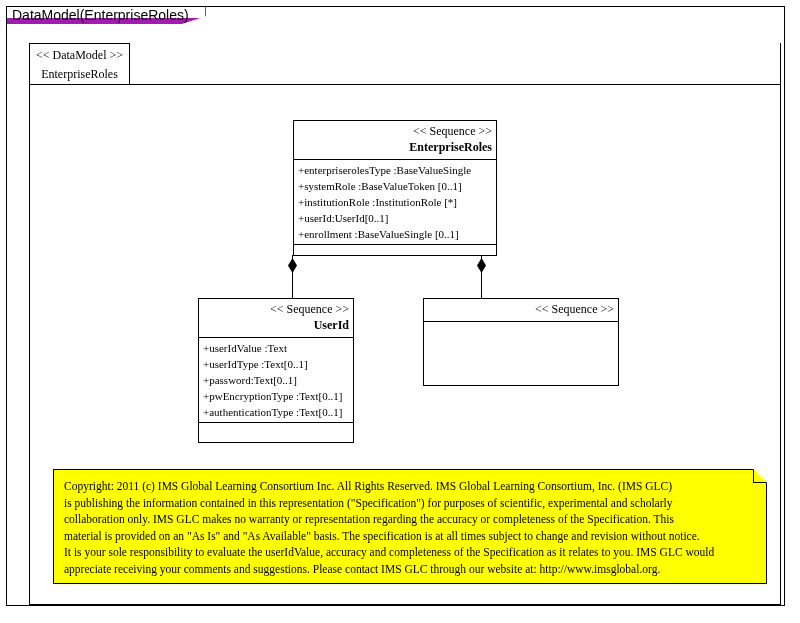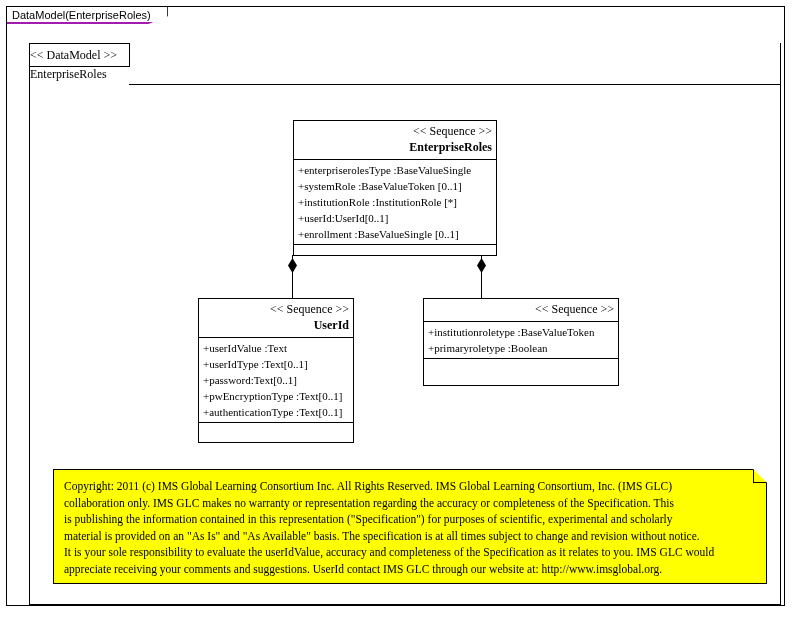--- a/index.html
+++ b/index.html
@@ -28,24 +28,24 @@
     box-sizing: border-box;
     background: #ffffff;
   }
   #frame-label {
     position: absolute;
     left: 0px;
     top: 0px;
     height: 17px;
     padding: 0 16px 0 5px;
     border-right: 1px solid #000000;
-    border-bottom: 2px solid #a21caf;
+    border-bottom: 6px solid #a21caf;
     box-sizing: border-box;
     font-family: "Liberation Sans", "DejaVu Sans", sans-serif;
-    font-size: 11px;
+    font-size: 14px;
     line-height: 16px;
     white-space: nowrap;
     background: #ffffff;
     
     clip-path: polygon(0 0, 100% 0, 100% 55%, 88% 100%, 0 100%);
   }
 
   
   #package-box {
     position: absolute;
@@ -56,25 +56,25 @@
     box-sizing: border-box;
     border: 1px solid #000000;
     border-top: none;
     background: #ffffff;
   }
   #package-tab {
     position: absolute;
     left: 22px;
     top: 36px;
     width: 101px;
-    height: 24px;
-    box-sizing: border-box;
-    border: 1px solid #000000;
-    background: #ffffff;
-    text-align: left;
+    height: 42px;
+    box-sizing: border-box;
+    border: 1px solid #000000;
+    background: #ffffff;
+    text-align: center;
     padding-top: 2px;
   }
   #package-tab .stereo,
   #package-tab .pname {
     display: block;
     font-size: 12px;
     line-height: 19px;
     white-space: nowrap;
   }
   
@@ -239,30 +239,26 @@
       <span class="attr">+pwEncryptionType  :Text[0..1]</span>
       <span class="attr">+authenticationType  :Text[0..1]</span>
     </div>
     <div class="uml-ops"></div>
   </div>
 
   <div class="uml-class" id="class-institutionrole">
     <div class="uml-head">
       <span class="stereo">&lt;&lt; Sequence &gt;&gt;</span>
     </div>
-    <div class="uml-attrs">
-      <span class="attr">+institutionroletype   :BaseValueToken</span>
-      <span class="attr">+primaryroletype  :Boolean</span>
-    </div>
     <div class="uml-ops"></div>
   </div>
 
   <div id="copyright-note">
     <span class="note-line">Copyright: 2011 (c) IMS Global Learning Consortium Inc.  All Rights Reserved.  IMS Global Learning Consortium, Inc. (IMS GLC)</span>
+    <span class="note-line">is publishing the information contained in this representation ("Specification") for purposes of scientific, experimental and scholarly</span>
     <span class="note-line">collaboration only.  IMS GLC makes no warranty or representation regarding the accuracy or completeness of the Specification.  This</span>
-    <span class="note-line">is publishing the information contained in this representation ("Specification") for purposes of scientific, experimental and scholarly</span>
     <span class="note-line">material is provided on an "As Is" and "As Available" basis.  The specification is at all times subject to change and revision without notice.</span>
     <span class="note-line">It is your sole responsibility to evaluate the userIdValue, accuracy and completeness of the Specification as it relates to you.  IMS GLC would</span>
-    <span class="note-line">appreciate receiving your comments and suggestions.  UserId contact IMS GLC through our website at: http://www.imsglobal.org.</span>
+    <span class="note-line">appreciate receiving your comments and suggestions.  Please contact IMS GLC through our website at: http://www.imsglobal.org.</span>
   </div>
   <div id="note-fold"></div>
 
 </div>
 
 </body></html>

